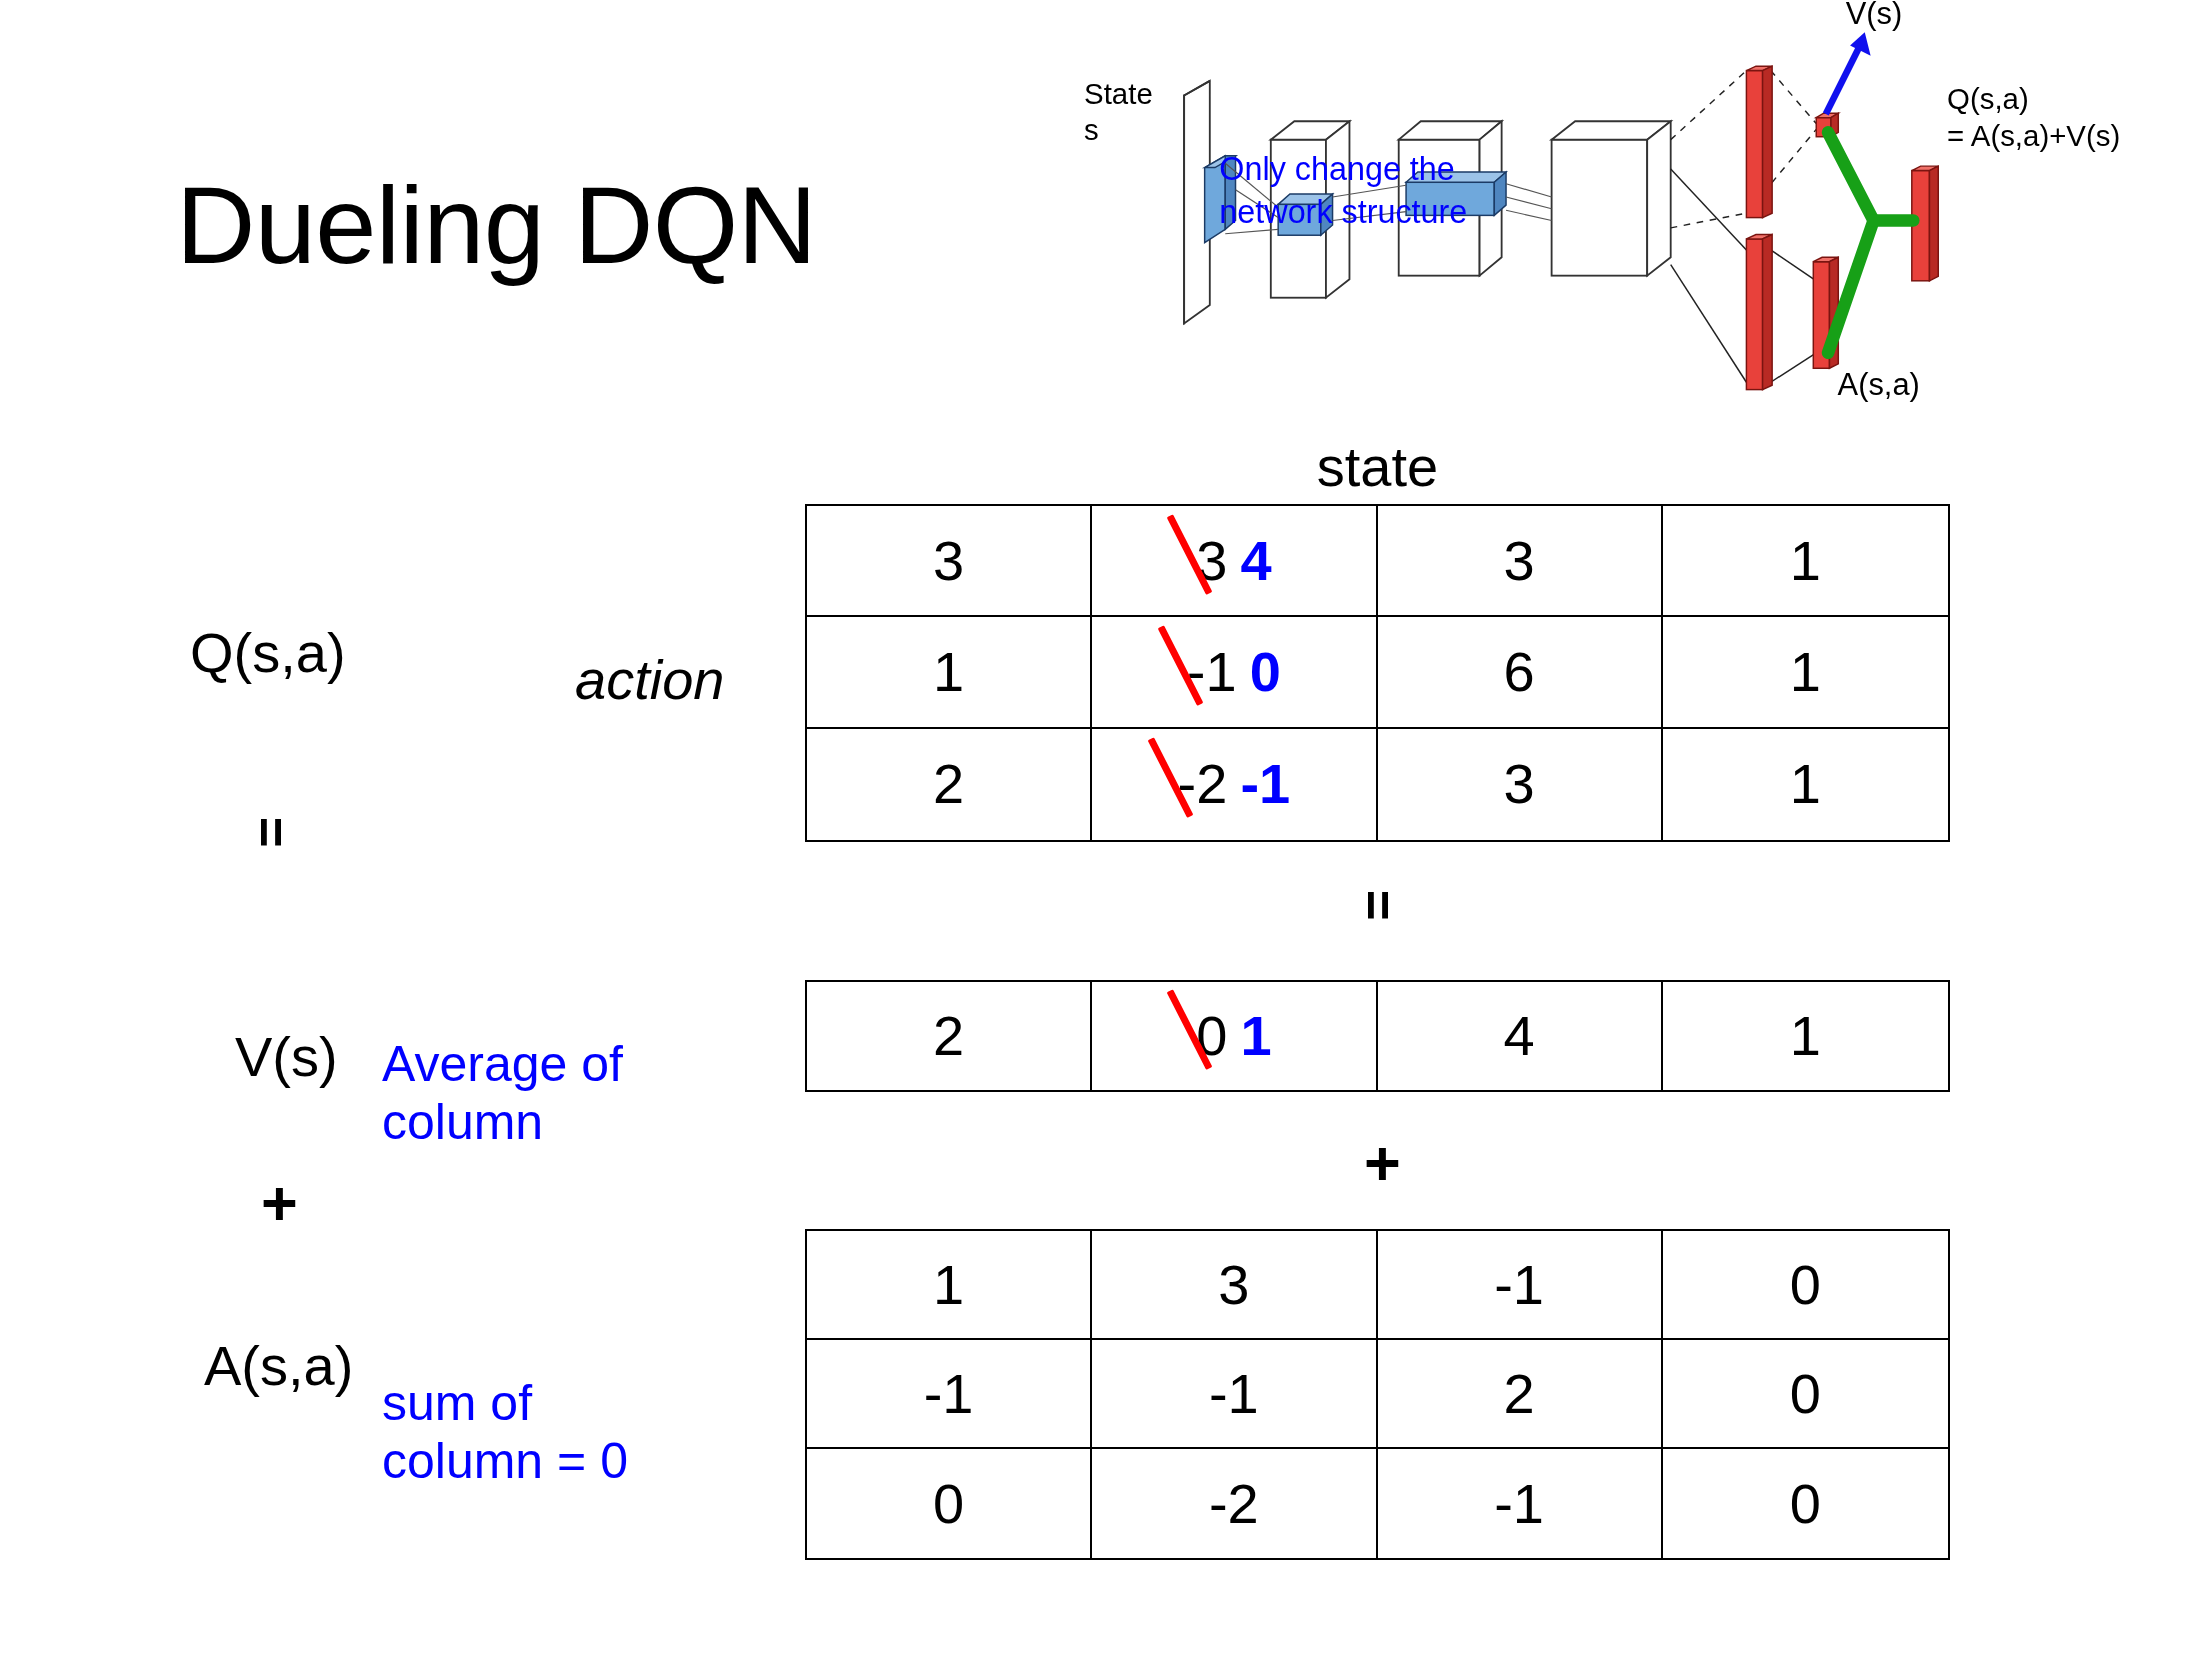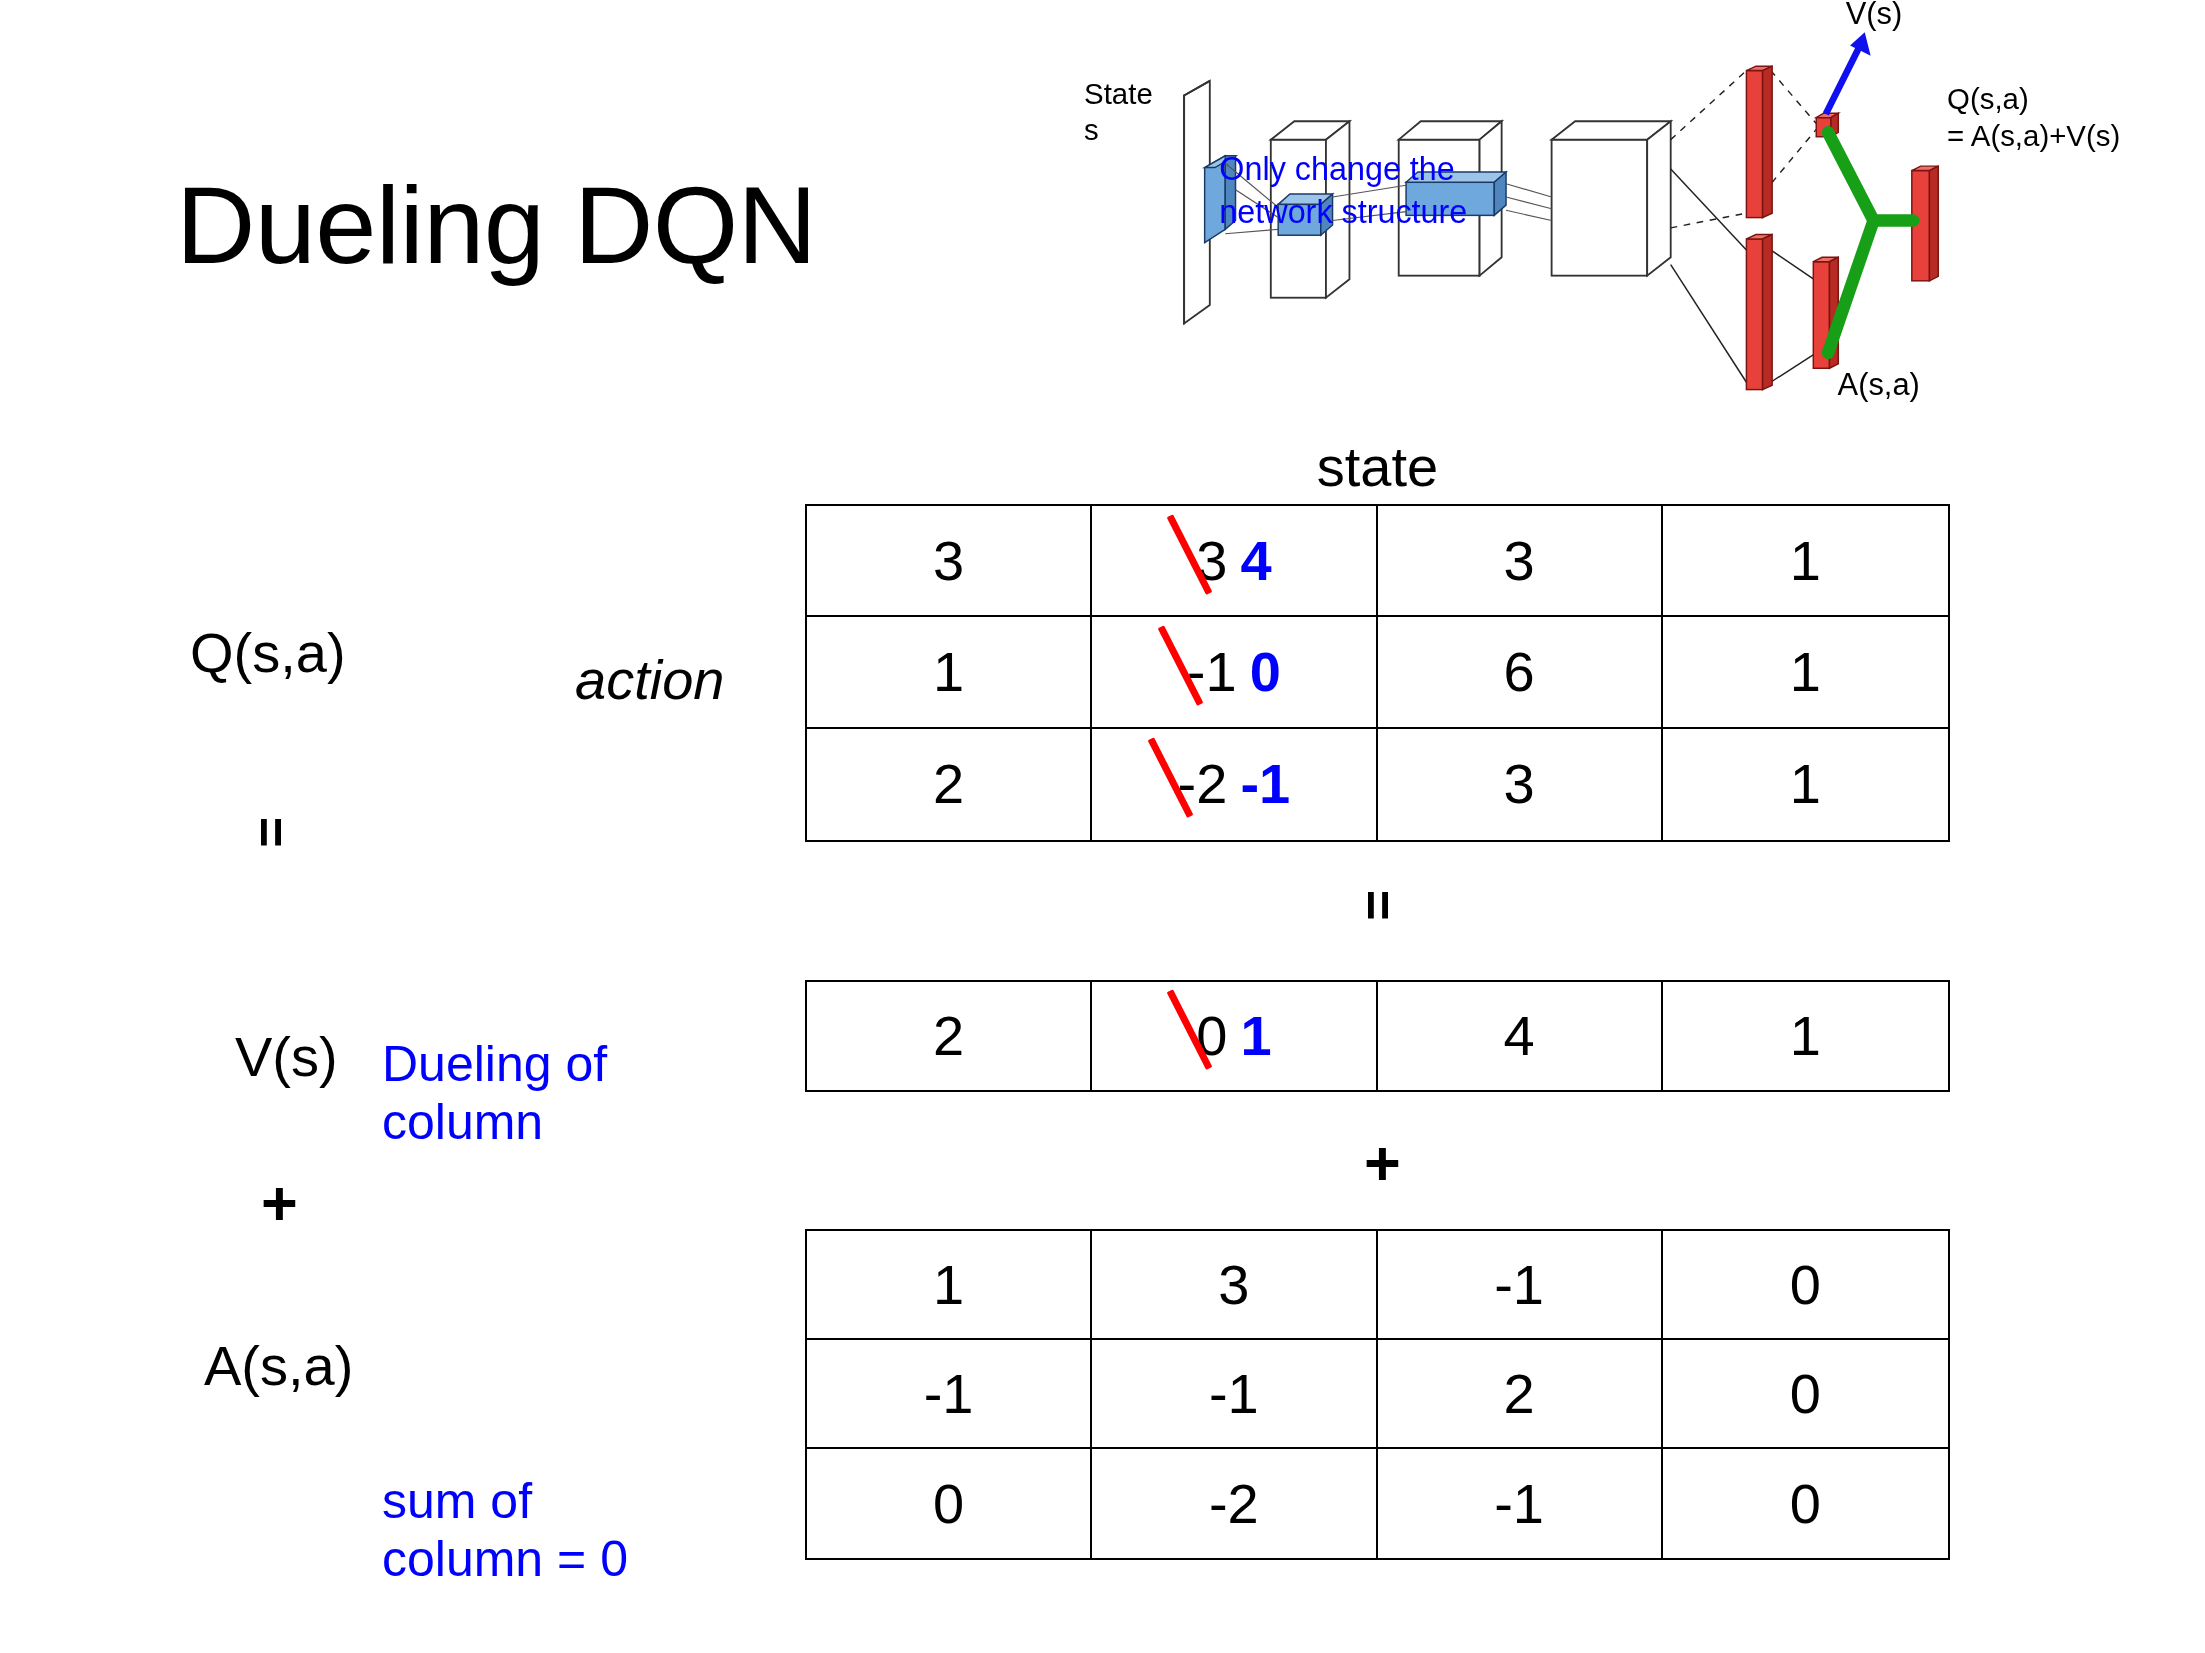--- a/index.html
+++ b/index.html
@@ -56,21 +56,21 @@
   #plus-mid{left:1364px;top:1132px;}
 
   
   .blue-note{
     color:#0000FF;
     font-size:50px;
     line-height:1.15;
     white-space:pre-line;
   }
   #note-average{left:382px;top:1036px;}
-  #note-sum{left:382px;top:1473px;}
+  #note-sum{left:382px;top:1375px;}
 
   
   .grid{
     position:absolute;
     border:2.9px solid #000000;
     box-sizing:border-box;
     display:grid;
     grid-template-columns:repeat(4,1fr);
   }
   #table-q{left:805px;top:504px;width:1145px;height:338px;
@@ -238,21 +238,21 @@
   <text class="netlabel-blue" x="188" y="303" font-size="44">network structure</text>
 </svg>
 </div>
 
 <div class="abs sym-label" id="label-q">Q(s,a)</div>
 <div class="abs eq-rot" id="eq-left">=</div>
 <div class="abs sym-label" id="label-v">V(s)</div>
 <div class="abs plus-sign" id="plus-left">+</div>
 <div class="abs sym-label" id="label-a">A(s,a)</div>
 
-<div class="abs blue-note" id="note-average">Dueling of
+<div class="abs blue-note" id="note-average">Average of
 column</div>
 <div class="abs blue-note" id="note-sum">sum of
 column = 0</div>
 
 <div class="abs" id="label-action">action</div>
 <div class="abs" id="label-state">state</div>
 
 <div class="abs eq-rot" id="eq-mid">=</div>
 <div class="abs plus-sign" id="plus-mid">+</div>
 

